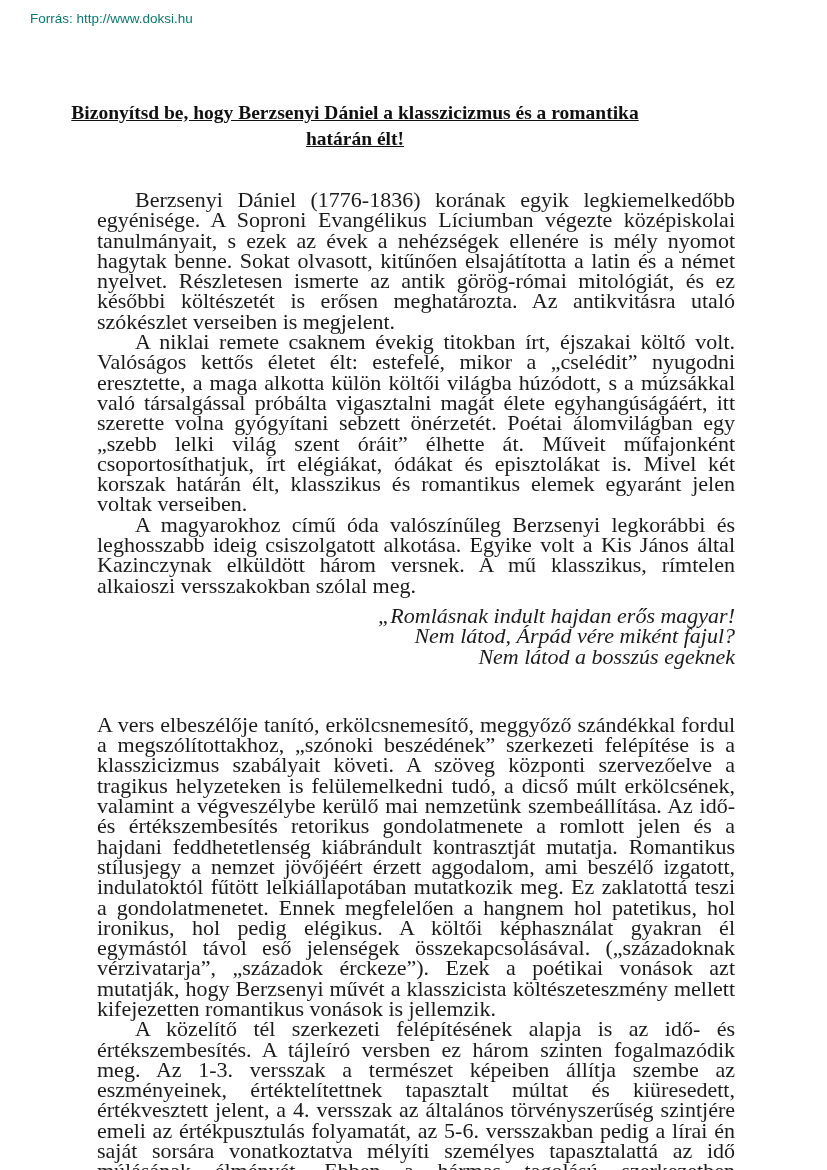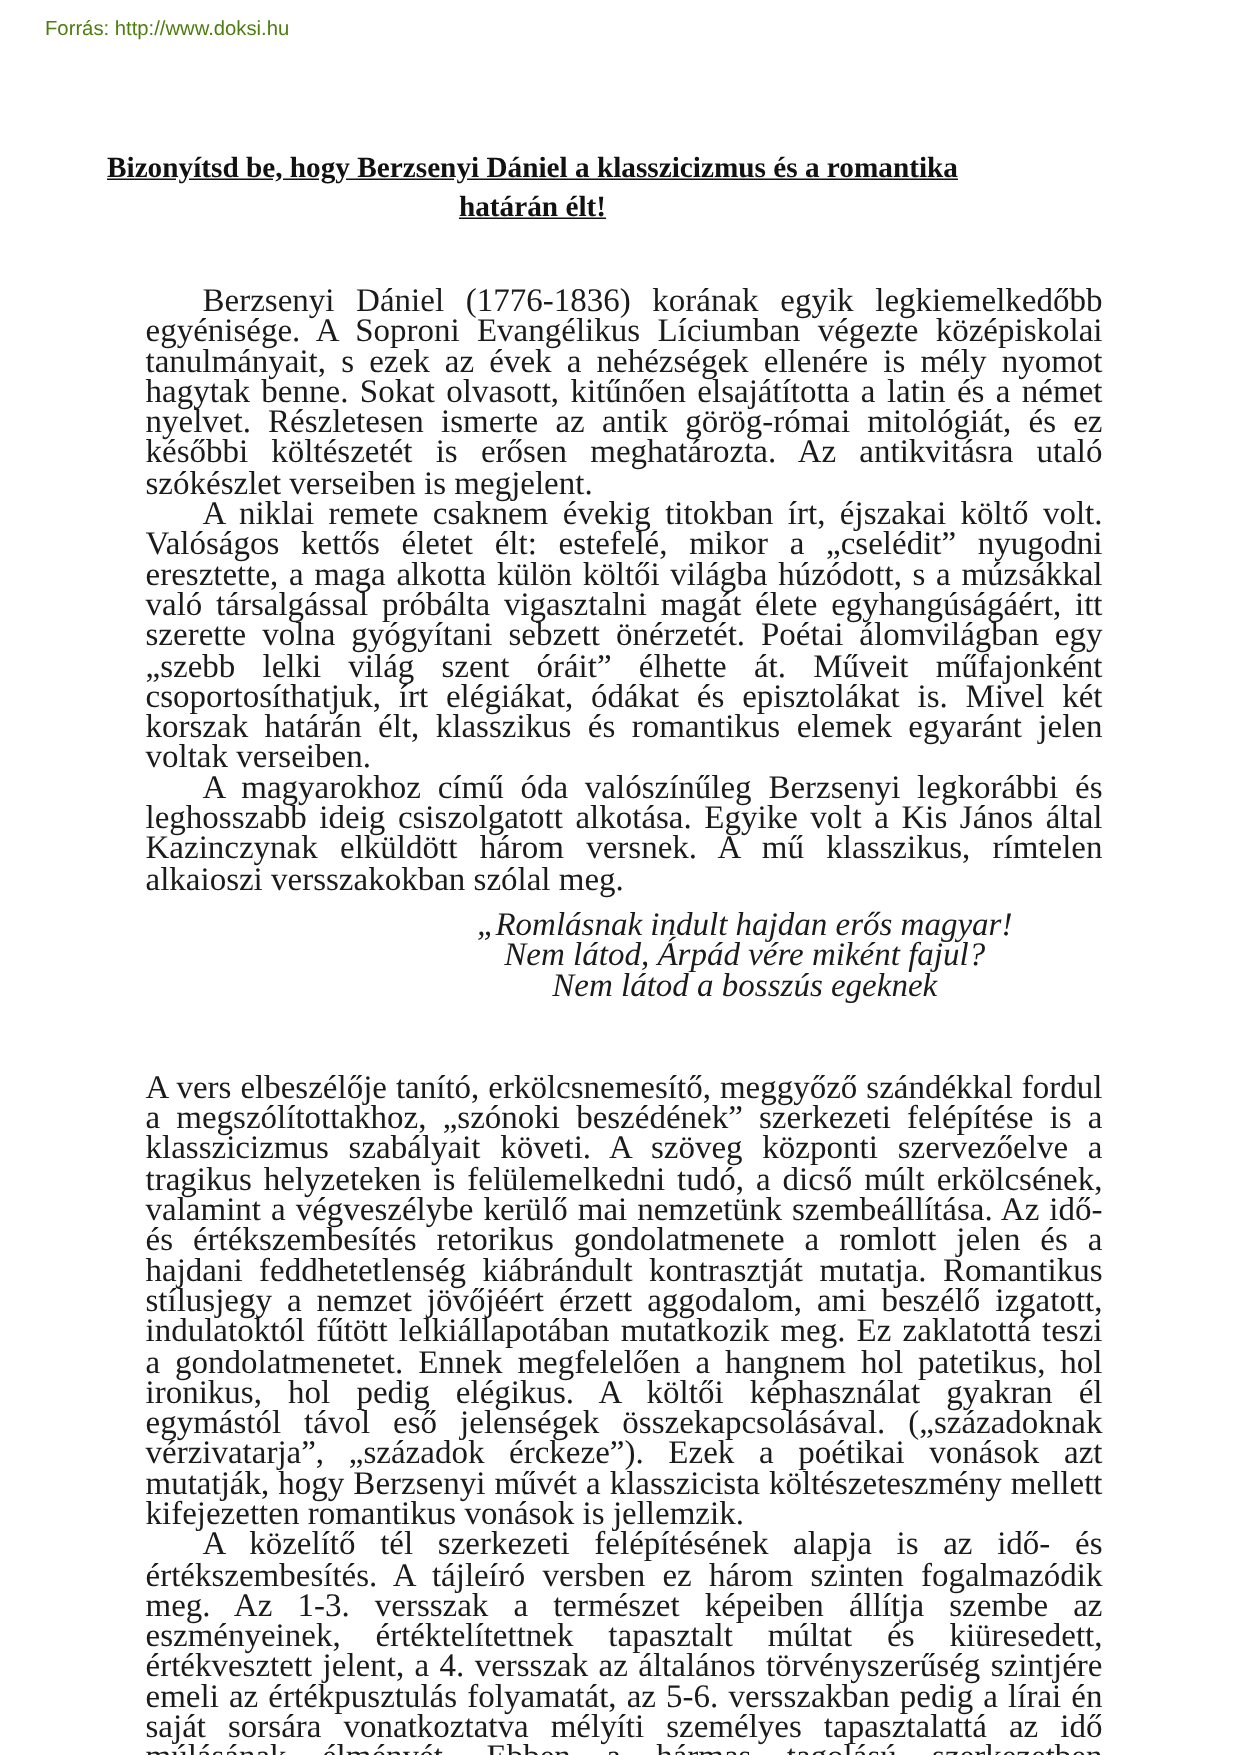--- a/index.html
+++ b/index.html
@@ -14,21 +14,21 @@
     background: #ffffff;
     overflow: hidden;
     color: #1b1b1b;
   }
   .source-line {
     position: absolute;
     top: 11px;
     left: 30px;
     font-family: "Liberation Sans", sans-serif;
     font-size: 13.5px;
-    color: #4d7c0f;
+    color: #0f766e;
     white-space: nowrap;
   }
   .title-wrap {
     position: absolute;
     top: 100px;
     left: 0;
     width: 710px;
     text-align: center;
   }
   .title-inner {
@@ -58,21 +58,21 @@
     text-align: justify;
     text-indent: 38px;
   }
   .para.no-indent {
     text-indent: 0;
     margin-top: 48px;
   }
   .verse-quote {
     margin: 10px 0 10px 161px;
     font-style: italic;
-    text-align: center;
+    text-align: right;
   }
   .verse-line {
     white-space: nowrap;
   }
 </style>
 </head>
 <body>
 
 <div class="page">
 

